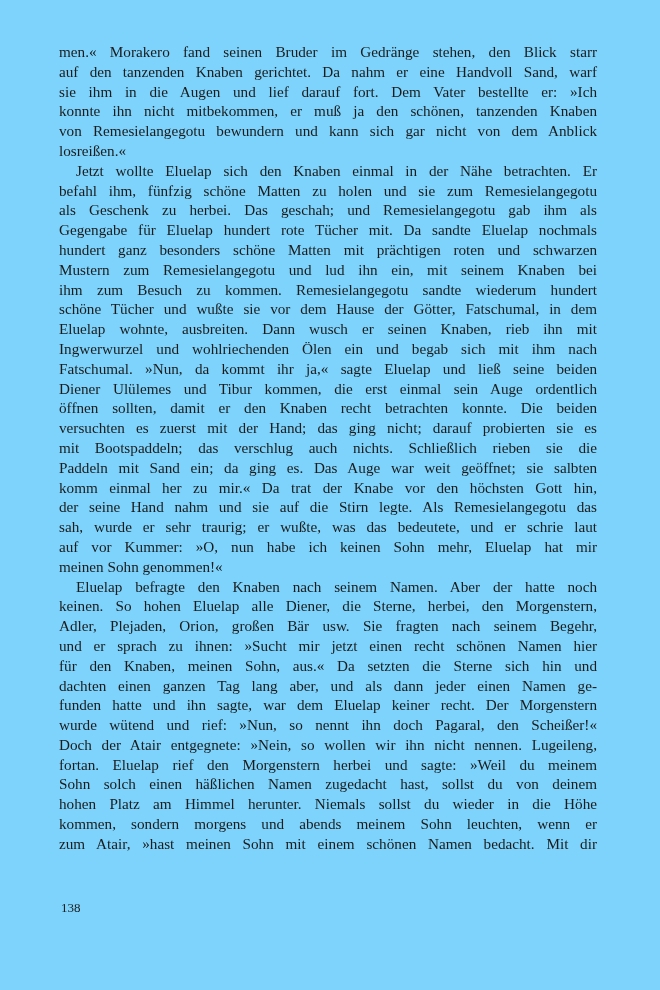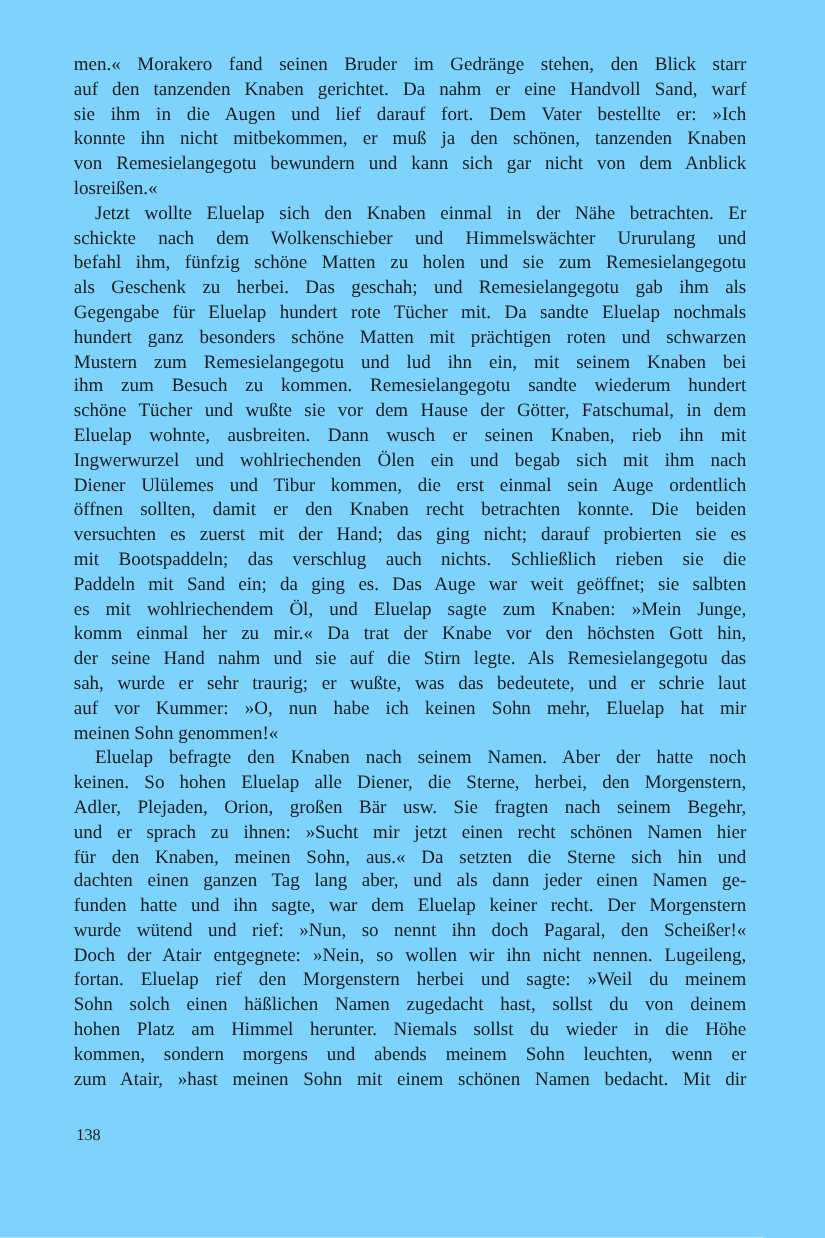--- a/index.html
+++ b/index.html
@@ -50,36 +50,35 @@
 
 <div class="book-page">
   <div class="text-block" id="text-block">
       <div class="line">men.« Morakero fand seinen Bruder im Gedränge stehen, den Blick starr</div>
       <div class="line">auf den tanzenden Knaben gerichtet. Da nahm er eine Handvoll Sand, warf</div>
       <div class="line">sie ihm in die Augen und lief darauf fort. Dem Vater bestellte er: »Ich</div>
       <div class="line">konnte ihn nicht mitbekommen, er muß ja den schönen, tanzenden Knaben</div>
       <div class="line">von Remesielangegotu bewundern und kann sich gar nicht von dem Anblick</div>
       <div class="line last-left">losreißen.«</div>
       <div class="line indent">Jetzt wollte Eluelap sich den Knaben einmal in der Nähe betrachten. Er</div>
-      <div class="line">schickte nach dem Wolkenschieber und Himmelswächter Ururulang und</div>
       <div class="line">befahl ihm, fünfzig schöne Matten zu holen und sie zum Remesielangegotu</div>
       <div class="line">als Geschenk zu herbei. Das geschah; und Remesielangegotu gab ihm als</div>
       <div class="line">Gegengabe für Eluelap hundert rote Tücher mit. Da sandte Eluelap nochmals</div>
       <div class="line">hundert ganz besonders schöne Matten mit prächtigen roten und schwarzen</div>
       <div class="line">Mustern zum Remesielangegotu und lud ihn ein, mit seinem Knaben bei</div>
       <div class="line">ihm zum Besuch zu kommen. Remesielangegotu sandte wiederum hundert</div>
       <div class="line">schöne Tücher und wußte sie vor dem Hause der Götter, Fatschumal, in dem</div>
       <div class="line">Eluelap wohnte, ausbreiten. Dann wusch er seinen Knaben, rieb ihn mit</div>
       <div class="line">Ingwerwurzel und wohlriechenden Ölen ein und begab sich mit ihm nach</div>
+      <div class="line">Fatschumal. »Nun, da kommt ihr ja,« sagte Eluelap und ließ seine beiden</div>
       <div class="line">Diener Ulülemes und Tibur kommen, die erst einmal sein Auge ordentlich</div>
       <div class="line">öffnen sollten, damit er den Knaben recht betrachten konnte. Die beiden</div>
       <div class="line">versuchten es zuerst mit der Hand; das ging nicht; darauf probierten sie es</div>
       <div class="line">mit Bootspaddeln; das verschlug auch nichts. Schließlich rieben sie die</div>
       <div class="line">Paddeln mit Sand ein; da ging es. Das Auge war weit geöffnet; sie salbten</div>
-      <div class="line">es mit wohlriechendem Öl, und Eluelap sagte zum Knaben: »Mein Junge,</div>
       <div class="line">komm einmal her zu mir.« Da trat der Knabe vor den höchsten Gott hin,</div>
       <div class="line">der seine Hand nahm und sie auf die Stirn legte. Als Remesielangegotu das</div>
       <div class="line">sah, wurde er sehr traurig; er wußte, was das bedeutete, und er schrie laut</div>
       <div class="line">auf vor Kummer: »O, nun habe ich keinen Sohn mehr, Eluelap hat mir</div>
       <div class="line last-left">meinen Sohn genommen!«</div>
       <div class="line indent">Eluelap befragte den Knaben nach seinem Namen. Aber der hatte noch</div>
       <div class="line">keinen. So hohen Eluelap alle Diener, die Sterne, herbei, den Morgenstern,</div>
       <div class="line">Adler, Plejaden, Orion, großen Bär usw. Sie fragten nach seinem Begehr,</div>
       <div class="line">und er sprach zu ihnen: »Sucht mir jetzt einen recht schönen Namen hier</div>
       <div class="line">für den Knaben, meinen Sohn, aus.« Da setzten die Sterne sich hin und</div>

